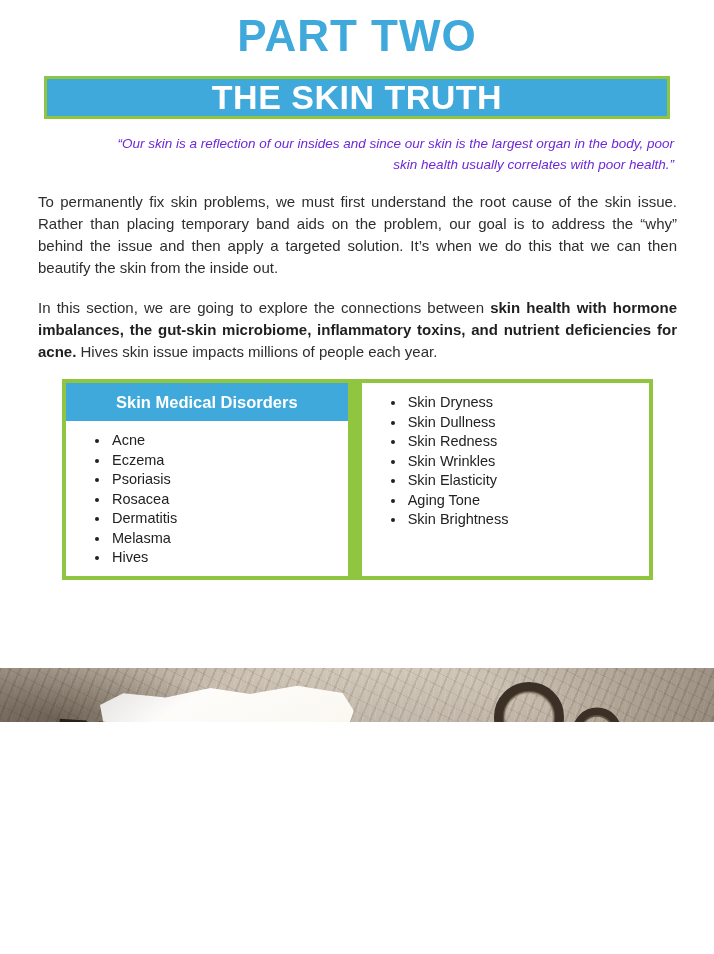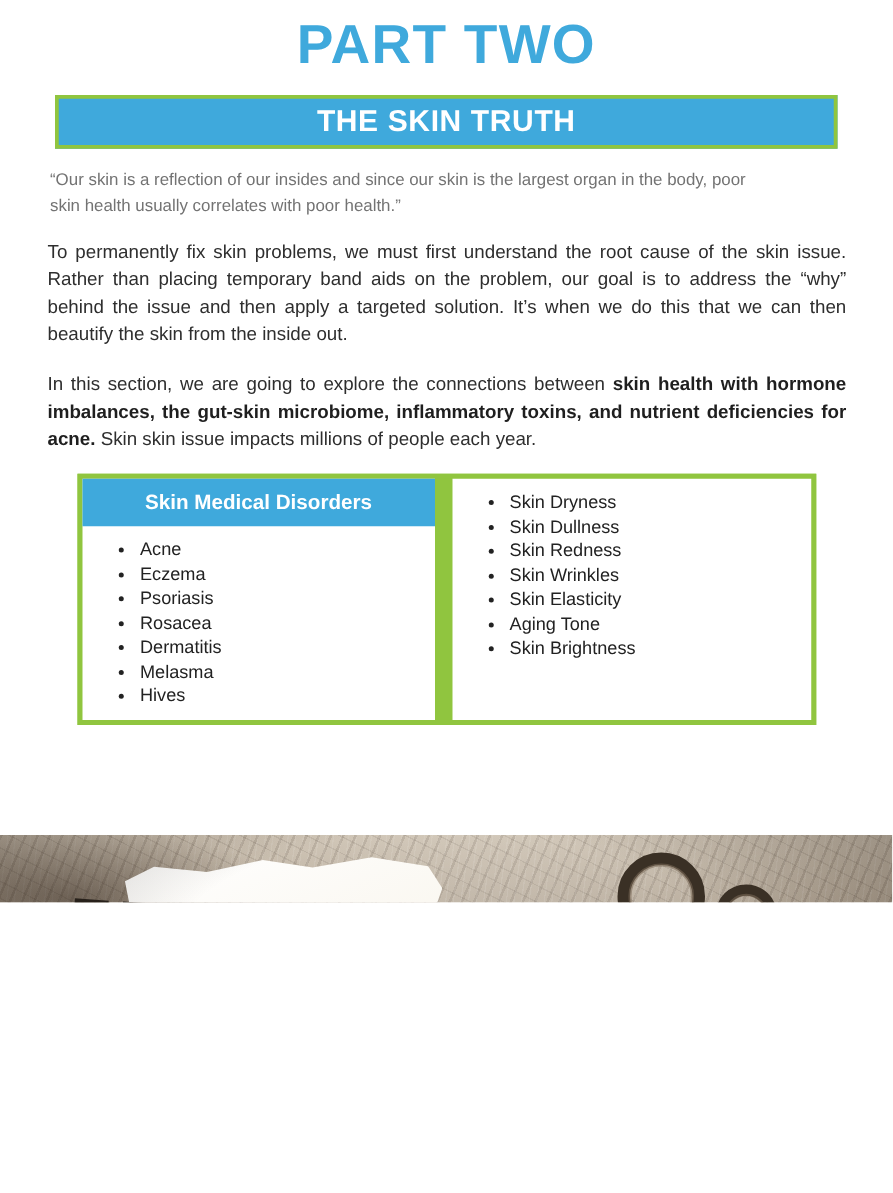--- a/index.html
+++ b/index.html
@@ -24,31 +24,32 @@
   }
   .section-banner{
     margin:16px 44px 0 44px;
     background:var(--blue,#3fa9dc);
     border:3px solid var(--green,#90c53f);
     height:37px;
     display:flex;align-items:center;justify-content:center;
   }
   .section-banner span{
     color:#ffffff;
-    font-size:24px;
+    font-size:34px;
     font-weight:bold;
     letter-spacing:0.5px;
   }
   
   .quote{
     margin:14px 40px 0 40px;
-    text-align:left;
+    text-align:right;
+    font-style:italic;
     font-size:13.5px;
     line-height:21px;
-    color:#737373;
+    color:#6d28d9;
   }
   .quote .qline{display:block;}
   
   .body-para{
     margin:18px 37px 0 38px;
     font-size:15px;
     line-height:22px;
     text-align:justify;
     color:#2e2e2e;
   }
@@ -145,21 +146,21 @@
     <span>THE SKIN TRUTH</span>
   </div>
 
   <div class="quote">
     <span class="qline">“Our skin is a reflection of our insides and since our skin is the largest organ in the body, poor</span>
     <span class="qline">skin health usually correlates with poor health.”</span>
   </div>
 
   <p class="body-para first">To permanently fix skin problems, we must first understand the root cause of the skin issue. Rather than placing temporary band aids on the problem, our goal is to address the “why” behind the issue and then apply a targeted solution. It’s when we do this that we can then beautify the skin from the inside out.</p>
 
-  <p class="body-para"><span>In this section, we are going to explore the connections between </span><strong>skin health with hormone imbalances, the gut-skin microbiome, inflammatory toxins, and nutrient deficiencies for acne.</strong><span> Skin skin issue impacts millions of people each year.</span></p>
+  <p class="body-para"><span>In this section, we are going to explore the connections between </span><strong>skin health with hormone imbalances, the gut-skin microbiome, inflammatory toxins, and nutrient deficiencies for acne.</strong><span> Hives skin issue impacts millions of people each year.</span></p>
 
 
   <div class="skin-table">
     <div class="skin-col">
       <div class="skin-col-header">Skin Medical Disorders</div>
       <ul>
           <li>Acne</li>
           <li>Eczema</li>
           <li>Psoriasis</li>
           <li>Rosacea</li>

